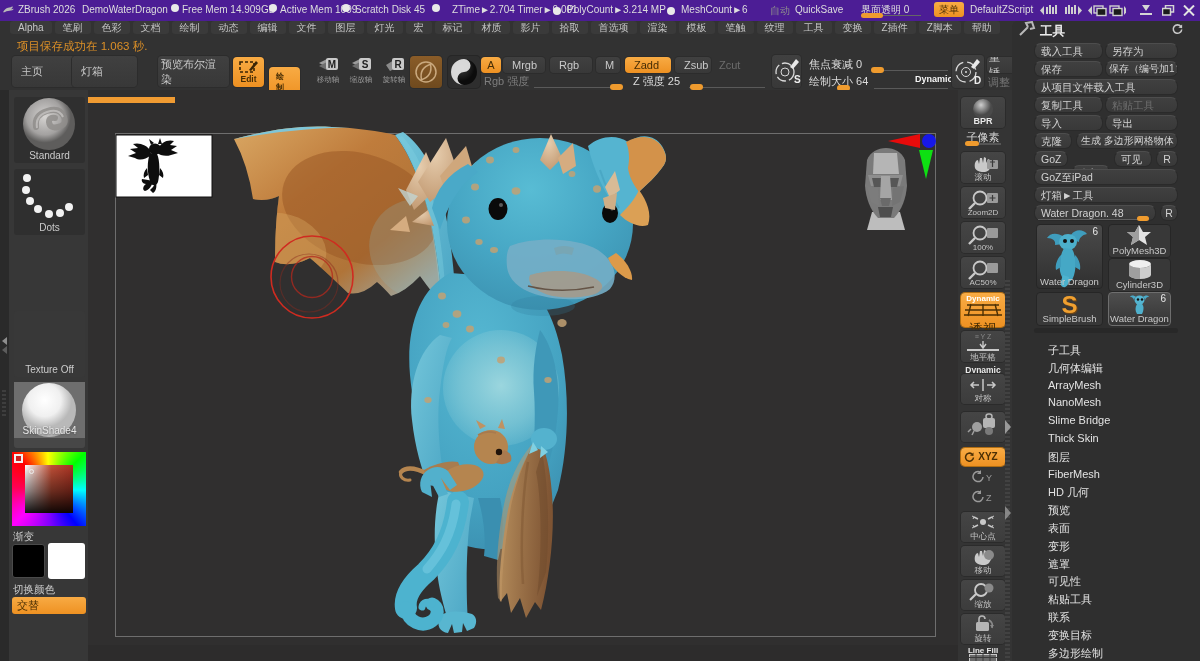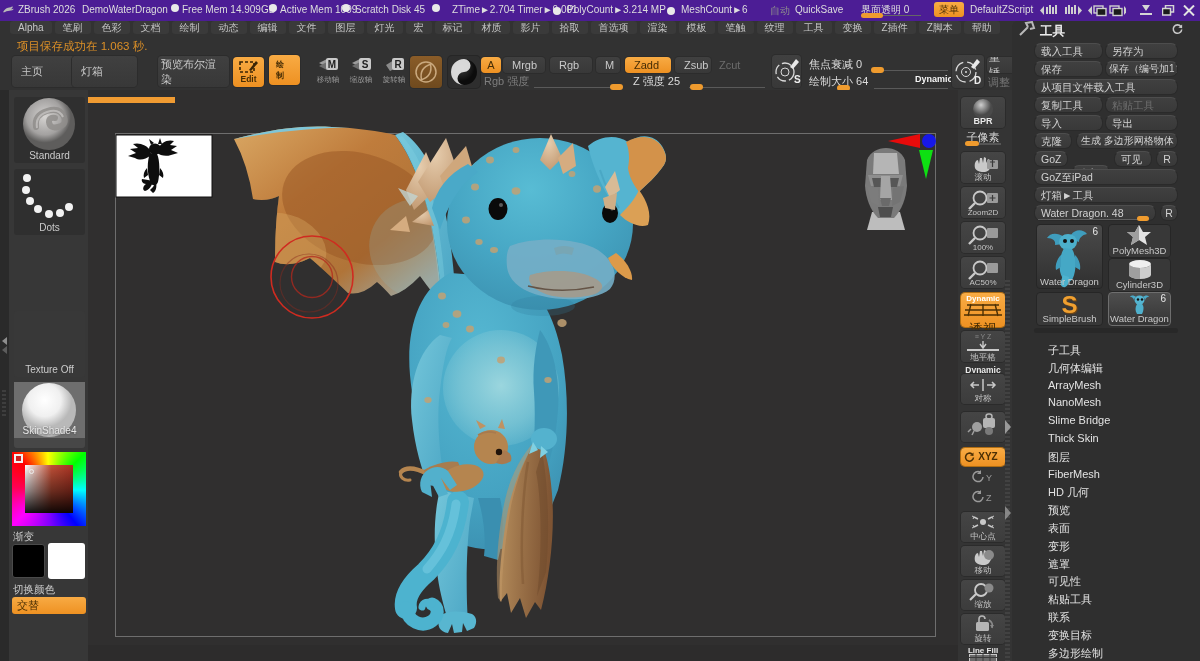--- a/index.html
+++ b/index.html
@@ -114,21 +114,21 @@
 <div class="tbtn" style="left:12px;top:4px;width:70px;height:31px;">主页</div>
 <div class="tbtn" style="left:72px;top:4px;width:65px;height:31px;">灯箱</div>
 <div class="tbtn" style="left:158px;top:4px;width:71px;height:31px;padding:0 3px;">预览布尔渲染</div>
 <div class="tbtn obtn" style="left:233px;top:5px;width:31px;height:30px;padding:0;flex-direction:column;justify-content:center;">
 <svg width="20" height="14" viewBox="0 0 20 14">
           <rect x="1" y="2" width="14" height="10" fill="none" stroke="#3a2506" stroke-width="1.6" stroke-dasharray="3 2"></rect>
           <path d="M10 10 L17 1 L19 3 L12 11 Z" fill="#3a2506"></path>
         </svg>
 <span style="font-size:8.5px;font-weight:bold;margin-top:0px;">Edit</span>
       </div>
-<div class="tbtn obtn" style="left:269px;top:3px;width:31px;height:30px;padding:7px;flex-direction:column;justify-content:center;">
+<div class="tbtn obtn" style="left:269px;top:15px;width:31px;height:30px;padding:7px;flex-direction:column;justify-content:center;">
 <svg width="18" height="14" viewBox="0 0 18 14" stroke="#3a2506" stroke-width="1.6">
           <path d="M9 0 V4 M9 10 V14 M2 7 H6 M12 7 H16"></path>
           <circle cx="9" cy="7" r="1.2" fill="#3a2506" stroke="none"></circle>
         </svg>
 <span style="font-size:8px;font-weight:bold;">绘 制</span>
       </div>
 <svg class="abs" style="left:317px;top:5px" width="22" height="17" viewBox="0 0 22 17">
         <path d="M2 6 L10 2 L18 6 L10 10 Z" fill="#9b9b9b"></path>
         <path d="M2 9 L10 5 L18 9 L10 13 Z" fill="#6f6f6f"></path>
         <rect x="9" y="1" width="12" height="12" rx="2" fill="#c9c9c9"></rect>

